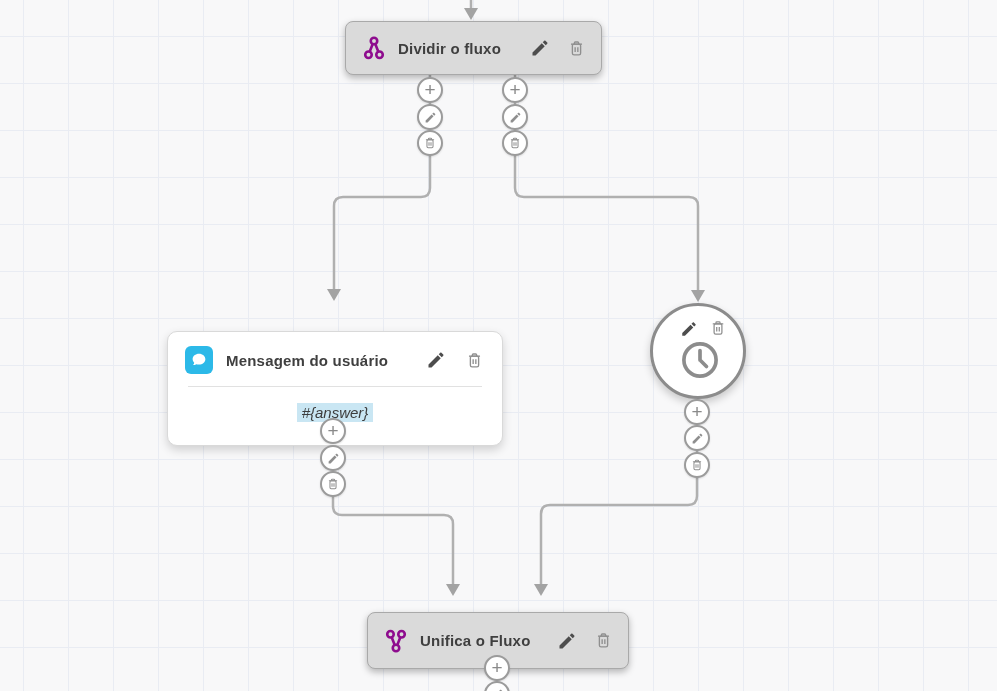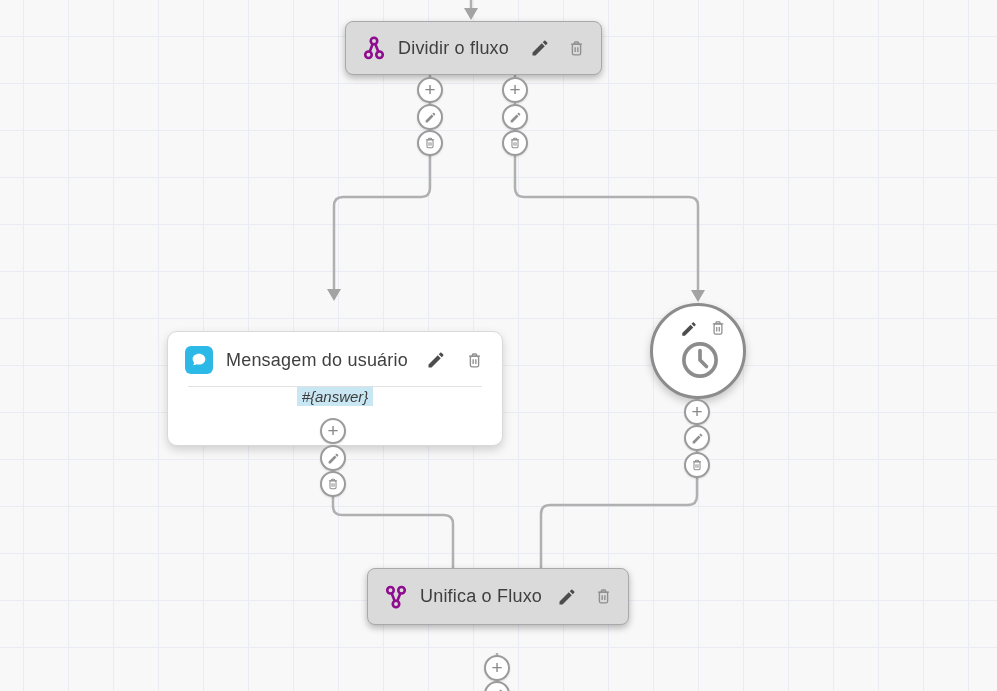--- a/index.html
+++ b/index.html
@@ -20,36 +20,36 @@
   }
   svg.wires{position:absolute;left:0;top:0;z-index:1;}
   svg.wires path{fill:none;stroke:var(--connector);stroke-width:2.5px;}
   svg.wires polygon{fill:var(--arrowhead);stroke:none;}
 
   .gnode{
     position:absolute;z-index:3;display:flex;align-items:center;gap:11px;
     background:var(--node-fill);border:1px solid var(--node-border);border-radius:8px;
     box-shadow:0 3px 7px rgba(0,0,0,.28);padding:0 15px;cursor:pointer;
   }
-  .ntitle{font-size:18px;font-weight:400;color:var(--title-text);letter-spacing:.2px;margin-right:auto;white-space:nowrap;}
+  .ntitle{font-size:15px;font-weight:700;color:var(--title-text);letter-spacing:.2px;margin-right:auto;white-space:nowrap;}
   .hact{display:flex;align-items:center;justify-content:center;background:none;border:none;cursor:pointer;padding:0;}
   .hact.edit{color:var(--icon-dark);}
   .hact.del{color:var(--icon-gray);margin-left:6px;}
 
   .purple-ic{stroke:var(--accent-purple);fill:none;}
 
   .card{
     position:absolute;left:167px;top:302px;width:336px;height:115px;z-index:3;
     background:#fff;border:1px solid #d9d9d9;border-radius:10px;
     box-shadow:0 4px 10px rgba(0,0,0,.16);cursor:pointer;margin-top:29px;
   }
   .card-header{display:flex;align-items:center;gap:13px;padding:14px 18px 12px 17px;}
   .tile{width:28px;height:28px;border-radius:6px;background:var(--accent-blue);display:flex;align-items:center;justify-content:center;flex:none;}
   .card-divider{height:1px;background:#e1e1e1;margin:0 20px;}
-  .card-body{display:flex;align-items:flex-start;justify-content:center;height:50px;}
+  .card-body{display:flex;align-items:center;justify-content:center;height:50px;}
   .var-chip{font-style:italic;font-size:15px;color:#3c3c3c;background:var(--value-highlight);padding:1px 5px;}
 
   .delay{
     position:absolute;left:650px;top:303px;width:96px;height:96px;z-index:3;
     background:#fff;border:3px solid #8c8c8c;border-radius:50%;
     box-shadow:0 4px 9px rgba(0,0,0,.2);cursor:pointer;
   }
   .delay .hact{position:absolute;}
 
   .cbtn{
@@ -216,21 +216,21 @@
   </button>
   <button class="cbtn" style="left:684px;top:452px">
     <svg width="14" height="14" viewBox="0 0 24 24" fill="none" stroke="currentColor" stroke-width="1.8">
       <path d="M5 6.5h14"></path>
         <path d="M9.3 6.2V4.9c0-.6.5-1.1 1.1-1.1h3.2c.6 0 1.1.5 1.1 1.1v1.3"></path>
       <rect x="6.8" y="6.5" width="10.4" height="13.6" rx="2.1"></rect>
         <path d="M10.3 10.5v6 M13.7 10.5v6"></path>
     </svg>
   </button>
 
-  <div class="gnode" style="left:367px;top:568px;width:262px;height:57px">
+  <div class="gnode" style="left:367px;top:612px;width:262px;height:57px">
     <svg class="purple-ic" width="26" height="26" viewBox="0 0 24 24" stroke-width="2.4">
       <path d="M8 8.5 L10.8 15.7 M16 8.5 L13.2 15.7"></path>
       <circle cx="6.9" cy="5.8" r="3"></circle>
         <circle cx="17.1" cy="5.8" r="3"></circle>
         <circle cx="12" cy="18.5" r="3"></circle>
     </svg>
     <span class="ntitle">Unifica o Fluxo</span>
     <button class="hact edit">
       <svg width="20" height="20" viewBox="0 0 24 24">
           <path fill="currentColor" d="M3 17.4V21h3.6L17.7 9.9l-3.6-3.6L3 17.4zM20.7 6.9c.4-.4.4-1 0-1.4l-2.2-2.2c-.4-.4-1-.4-1.4 0l-1.8 1.8 3.6 3.6 1.8-1.8z"></path>

